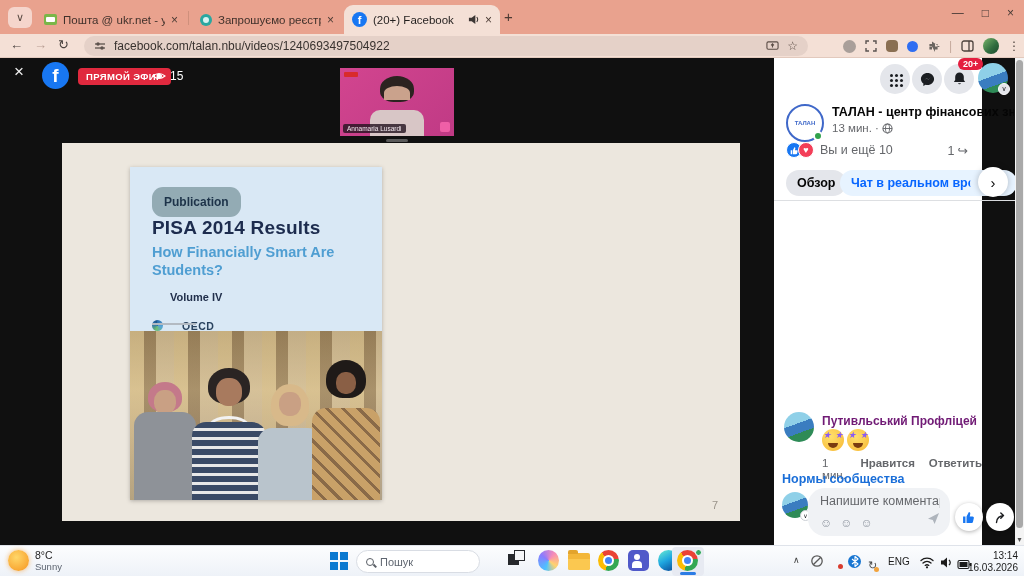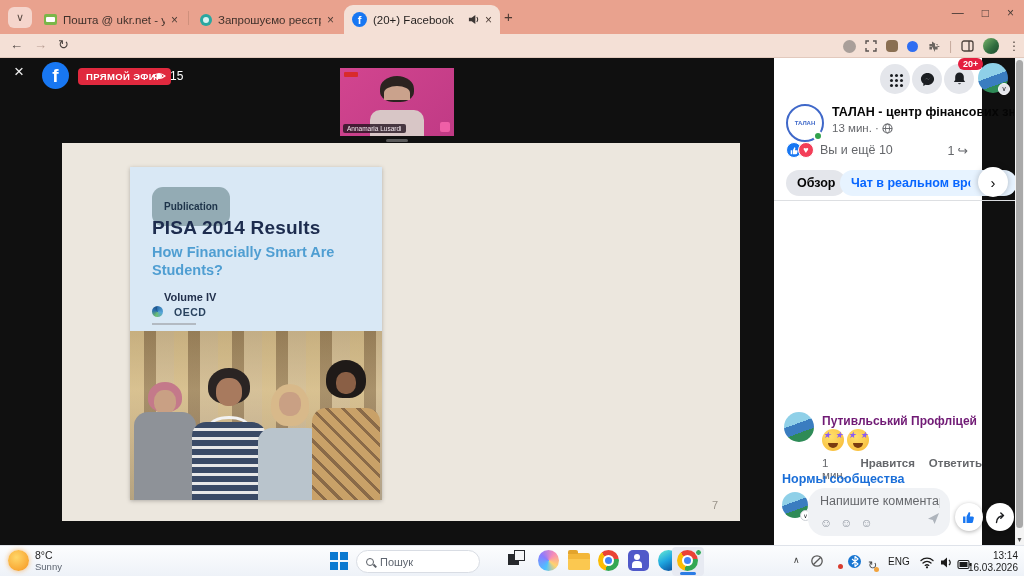--- a/index.html
+++ b/index.html
@@ -59,26 +59,26 @@
   .wc-hair::after { content:""; position:absolute; left:4px; top:10px; width:26px; height:14px; background:#caa28c; border-radius:50% 50% 0 0; }
   .wc-body { position:absolute; left:30px; top:42px; width:54px; height:26px; background:#d8c6c6; border-radius:10px 10px 0 0; }
   .wc-name { position:absolute; left:3px; bottom:3px; background:rgba(35,18,30,.8); color:#f4e9ef; font-size:6.5px;
     padding:1px 4px; border-radius:2px; white-space:nowrap; }
   .wc-badge { position:absolute; right:4px; bottom:4px; width:10px; height:10px; border-radius:2px; background:#ef5fa7; }
   .wc-handle { position:absolute; left:386px; top:81px; width:22px; height:3px; background:#5a5a5a; border-radius:2px; }
 
   .slide { position:absolute; left:62px; top:85px; width:678px; height:378px; background:#ece7de; }
   .card { position:absolute; left:68px; top:24px; width:252px; height:333px; box-shadow:0 1px 4px rgba(0,0,0,.25); }
   .card-top { position:absolute; left:0; top:0; width:252px; height:164px; background:#d9e8f5; }
-  .pub-pill { position:absolute; left:22px; top:20px; background:#93abb4; color:#1d3349; font-size:10px; font-weight:bold;
-    padding:14px 12px; border-radius:11px; }
+  .pub-pill { position:absolute; left:22px; top:20px; background:#93abb4; color:#1d3349; font-size:12px; font-weight:bold;
+    padding:8px 12px; border-radius:11px; }
   .c-title { position:absolute; left:22px; top:50px; font-size:19px; font-weight:bold; color:#1d2c4e; letter-spacing:.2px; }
   .c-sub { position:absolute; left:22px; top:76px; width:190px; font-size:14.5px; font-weight:bold; color:#4f9ed2; line-height:1.25; }
-  .c-vol { position:absolute; left:34px; top:124px; font-size:11px; font-weight:bold; color:#22304c; }
-  .oecd { position:absolute; left:22px; top:139px; display:flex; align-items:flex-start; gap:11px; }
+  .c-vol { position:absolute; left:40px; top:124px; font-size:11px; font-weight:bold; color:#22304c; }
+  .oecd { position:absolute; left:22px; top:153px; display:flex; align-items:flex-start; gap:19px; }
   .oecd-globe { width:11px; height:11px; border-radius:50%;
     background:conic-gradient(#2c6fae,#57a6d8 30%,#6fbf6f 55%,#2c6fae 80%,#184f82); }
   .oecd-txt { font-size:10.5px; font-weight:bold; color:#29425e; letter-spacing:.5px; }
   .oecd-tag { position:absolute; left:22px; top:156px; width:44px; height:2px; background:#b3bac2; }
 
   .photo { position:absolute; left:0; top:164px; width:252px; height:169px; overflow:hidden;
     background:linear-gradient(180deg,#a98f63 0%,#c4ab7e 35%,#b29a76 60%,#8d7c64 100%); }
   .photo::before { content:""; position:absolute; inset:0;
     background:repeating-linear-gradient(90deg, rgba(255,235,180,.35) 0 14px, rgba(90,70,50,.25) 14px 26px, rgba(255,244,214,.3) 26px 44px); }
   .person { position:absolute; bottom:0; }
@@ -244,20 +244,34 @@
       <span>—</span>
       <span>□</span>
       <span>×</span>
     </div>
   </div>
 
   <div class="toolbar">
     <span class="navbtn" style="left:10px;">←</span>
     <span class="navbtn dis" style="left:34px;">→</span>
     <span class="navbtn" style="left:58px;">↻</span>
+    <div class="omnibox">
+      <svg width="12" height="12" viewBox="0 0 12 12">
+          <line x1="1" y1="4" x2="11" y2="4" stroke="#5c524d" stroke-width="1.3"></line>
+          <line x1="1" y1="8" x2="11" y2="8" stroke="#5c524d" stroke-width="1.3"></line>
+          <circle cx="4" cy="4" r="1.7" fill="#5c524d"></circle>
+          <circle cx="8" cy="8" r="1.7" fill="#5c524d"></circle>
+        </svg>
+      <span class="url">facebook.com/talan.nbu/videos/1240693497504922</span>
+      <svg width="13" height="12" viewBox="0 0 14 12">
+          <rect x="1" y="1.5" width="12" height="8" rx="1.5" fill="none" stroke="#5b4d46" stroke-width="1.2"></rect>
+          <path d="M7 7.5V3.8M5.5 5.2 7 3.6l1.5 1.6" stroke="#5b4d46" fill="none" stroke-width="1.2"></path>
+        </svg>
+      <span class="star">☆</span>
+    </div>
     <div class="extrow">
       <span class="ext-gray"></span>
       <svg width="12" height="12" viewBox="0 0 12 12">
           <path d="M1 4V1h3M8 1h3v3M11 8v3H8M4 11H1V8" stroke="#5a5350" fill="none" stroke-width="1.4"></path>
         </svg>
       <span class="ext-bug"></span>
       <span class="ext-blue"></span>
       <svg width="13" height="13" viewBox="0 0 13 13">
           <path d="M5 1.5h3v2.6h2.6v3H13v0M8 12h-3V9.4H2.4v-3H5z M5 1.5v2.6H2.4v3H5V12h3V9.4h2.6v-3H8V1.5z" fill="#6b6560"></path>
         </svg>

